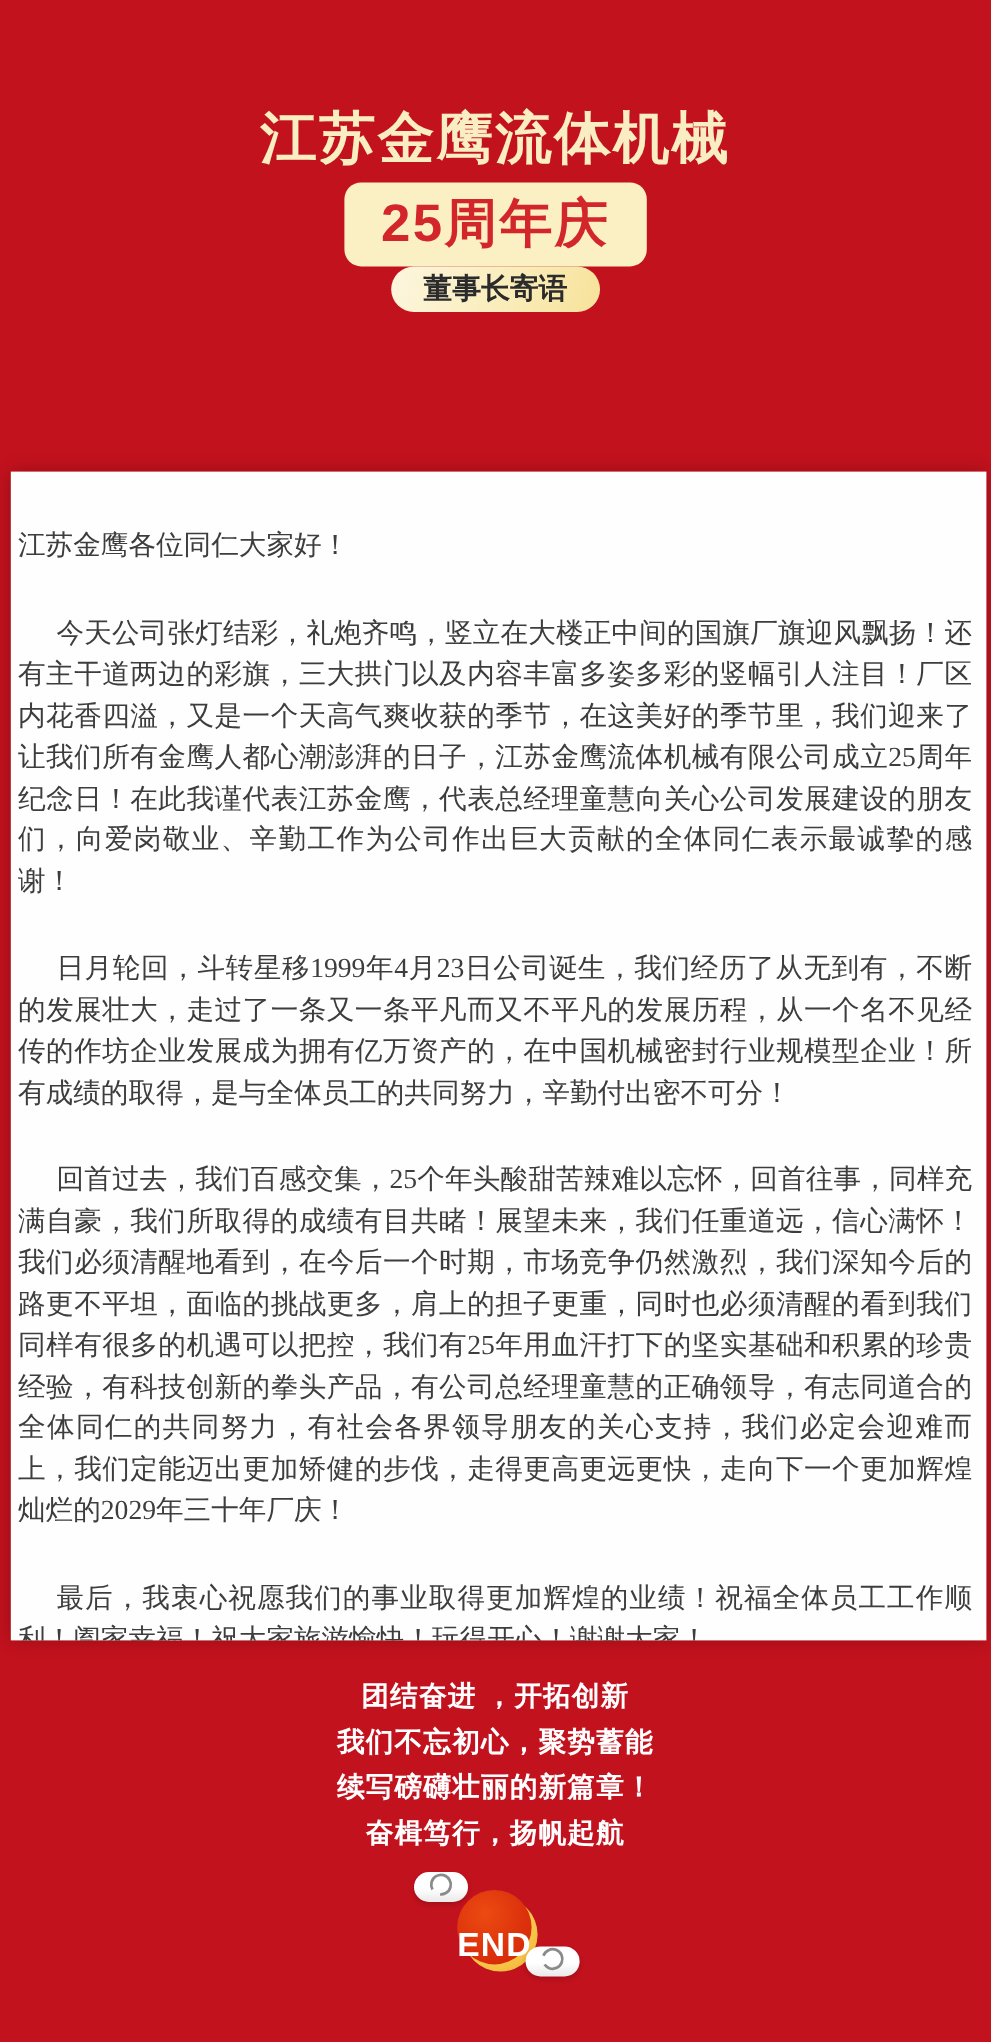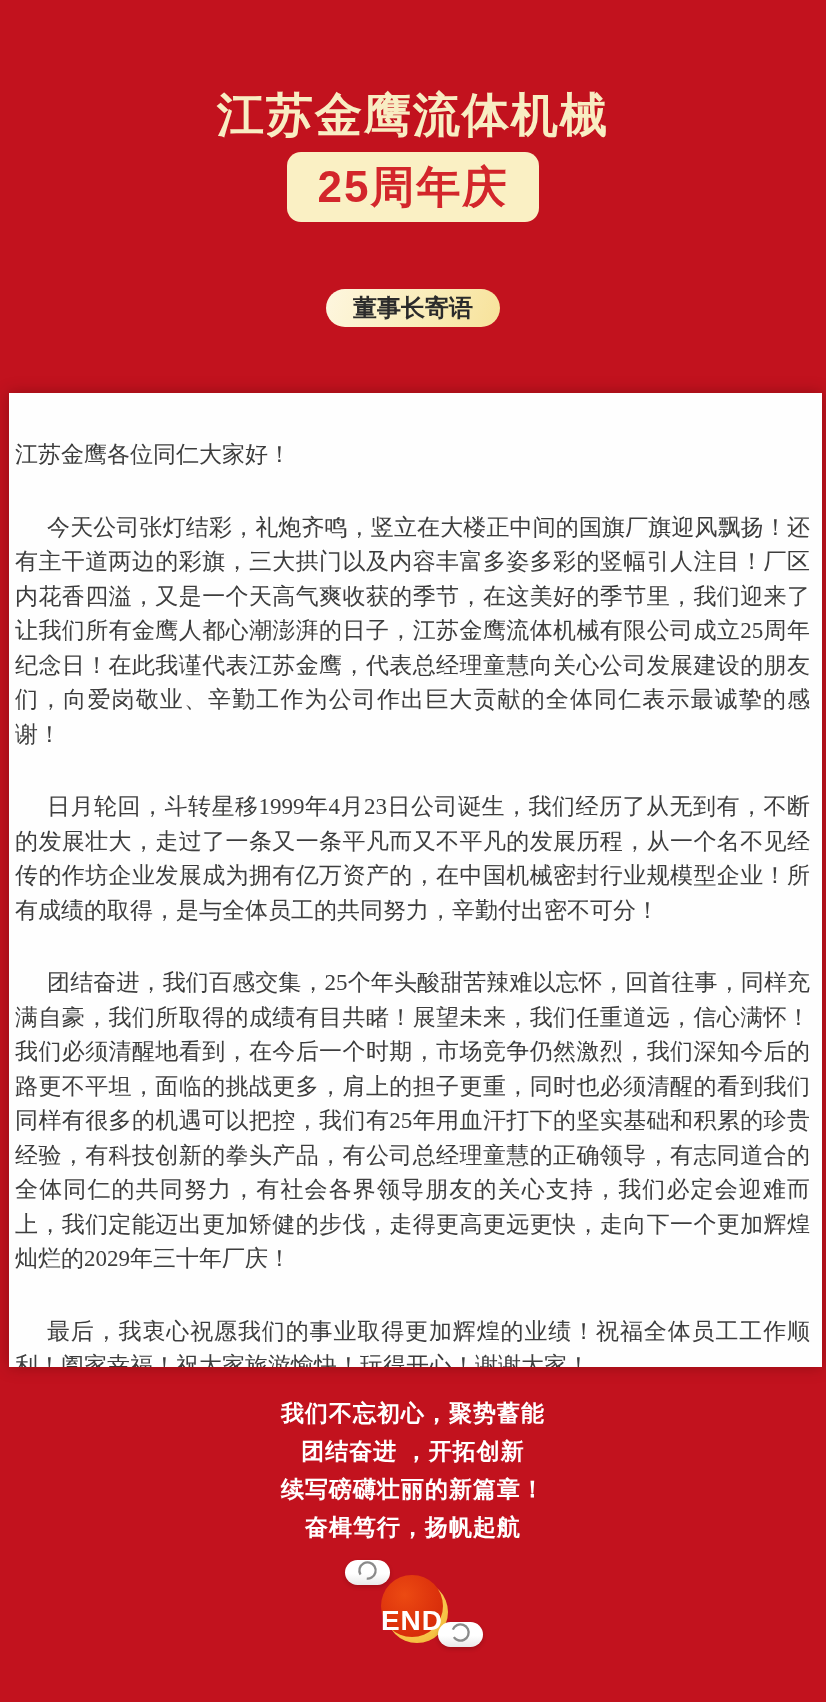--- a/index.html
+++ b/index.html
@@ -36,21 +36,20 @@
     line-height: 70px;
     background: #FAF0C4;
     border-radius: 14px;
     font-size: 44px;
     font-weight: bold;
     letter-spacing: 2px;
     color: #D3262B;
   }
   .section-pill {
     display: inline-block;
-    margin-top: 67px;
     padding: 0 27px;
     height: 38px;
     line-height: 38px;
     background: linear-gradient(110deg, #FDF6DF 0%, #FAEDBB 55%, #F7E29A 100%);
     border-radius: 19px;
     font-size: 24px;
     font-weight: bold;
     color: #2B2B2B;
   }
 
@@ -142,27 +141,27 @@
     </div>
     <div>
       <span class="section-pill">董事长寄语</span>
     </div>
   </div>
 
   <div class="content">
     <p>江苏金鹰各位同仁大家好！</p>
     <p>今天公司张灯结彩，礼炮齐鸣，竖立在大楼正中间的国旗厂旗迎风飘扬！还有主干道两边的彩旗，三大拱门以及内容丰富多姿多彩的竖幅引人注目！厂区内花香四溢，又是一个天高气爽收获的季节，在这美好的季节里，我们迎来了让我们所有金鹰人都心潮澎湃的日子，江苏金鹰流体机械有限公司成立25周年纪念日！在此我谨代表江苏金鹰，代表总经理童慧向关心公司发展建设的朋友们，向爱岗敬业、辛勤工作为公司作出巨大贡献的全体同仁表示最诚挚的感谢！</p>
     <p>日月轮回，斗转星移1999年4月23日公司诞生，我们经历了从无到有，不断的发展壮大，走过了一条又一条平凡而又不平凡的发展历程，从一个名不见经传的作坊企业发展成为拥有亿万资产的，在中国机械密封行业规模型企业！所有成绩的取得，是与全体员工的共同努力，辛勤付出密不可分！</p>
-    <p>团结奋进，我们百感交集，25个年头酸甜苦辣难以忘怀，回首往事，同样充满自豪，我们所取得的成绩有目共睹！展望未来，我们任重道远，信心满怀！我们必须清醒地看到，在今后一个时期，市场竞争仍然激烈，我们深知今后的路更不平坦，面临的挑战更多，肩上的担子更重，同时也必须清醒的看到我们同样有很多的机遇可以把控，我们有25年用血汗打下的坚实基础和积累的珍贵经验，有科技创新的拳头产品，有公司总经理童慧的正确领导，有志同道合的全体同仁的共同努力，有社会各界领导朋友的关心支持，我们必定会迎难而上，我们定能迈出更加矫健的步伐，走得更高更远更快，走向下一个更加辉煌灿烂的2029年三十年厂庆！</p>
+    <p>回首过去，我们百感交集，25个年头酸甜苦辣难以忘怀，回首往事，同样充满自豪，我们所取得的成绩有目共睹！展望未来，我们任重道远，信心满怀！我们必须清醒地看到，在今后一个时期，市场竞争仍然激烈，我们深知今后的路更不平坦，面临的挑战更多，肩上的担子更重，同时也必须清醒的看到我们同样有很多的机遇可以把控，我们有25年用血汗打下的坚实基础和积累的珍贵经验，有科技创新的拳头产品，有公司总经理童慧的正确领导，有志同道合的全体同仁的共同努力，有社会各界领导朋友的关心支持，我们必定会迎难而上，我们定能迈出更加矫健的步伐，走得更高更远更快，走向下一个更加辉煌灿烂的2029年三十年厂庆！</p>
     <p>最后，我衷心祝愿我们的事业取得更加辉煌的业绩！祝福全体员工工作顺利！阖家幸福！祝大家旅游愉快！玩得开心！谢谢大家！</p>
   </div>
 
   <div class="footer">
+    <div class="slogan">团结奋进 ，开拓创新</div>
     <div class="slogan">我们不忘初心，聚势蓄能</div>
-    <div class="slogan">团结奋进 ，开拓创新</div>
     <div class="slogan">续写磅礴壮丽的新篇章！</div>
     <div class="slogan">奋楫笃行，扬帆起航</div>
 
     <div class="end-area">
       <div class="ring-pill top">
         <span>
           <svg width="23" height="23" viewBox="0 0 24 24">
             <circle cx="12" cy="12" r="8.5" fill="none" stroke="#8a8a8a" stroke-width="2.4" stroke-dasharray="45 8.4" transform="rotate(150 12 12)"></circle>
           </svg>
         </span>

